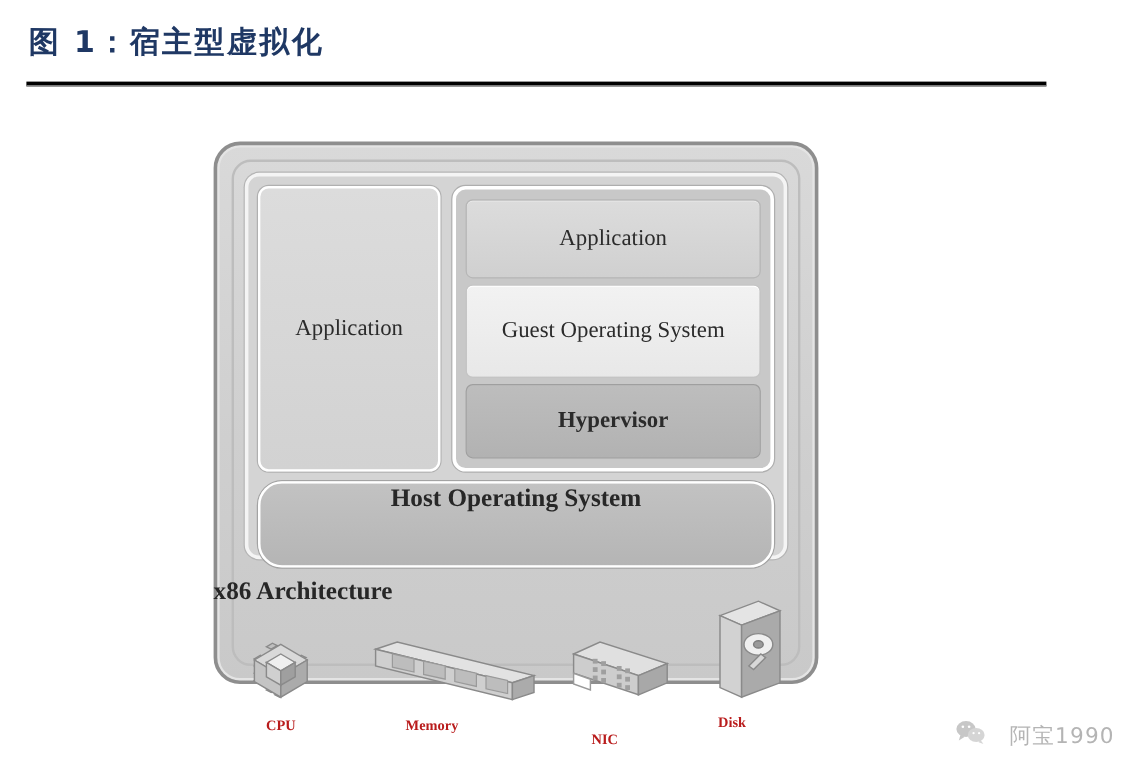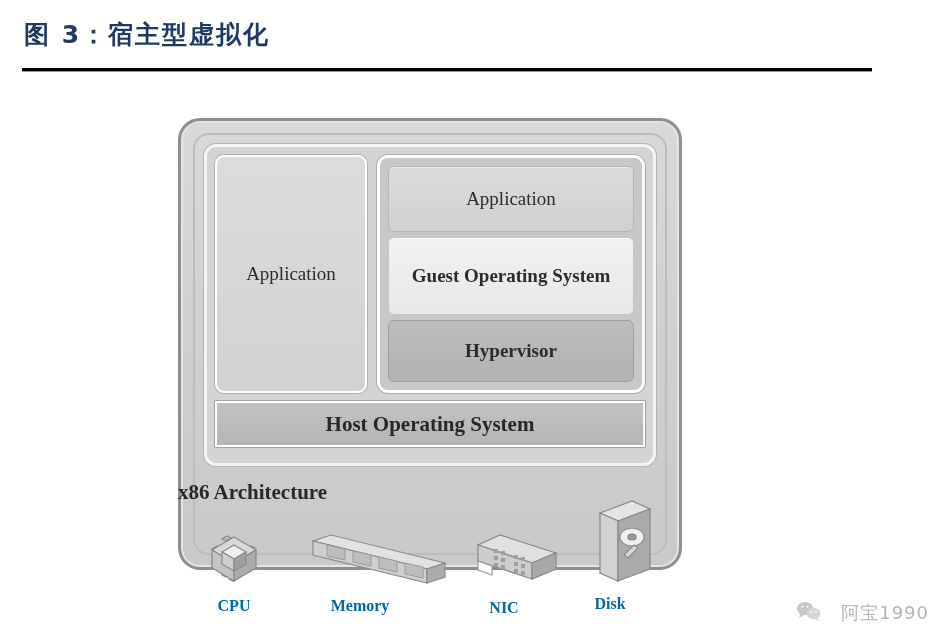--- a/index.html
+++ b/index.html
@@ -136,45 +136,45 @@
   .layer-app {
     height: 66px;
     background: linear-gradient(180deg, #dcdcdc 0%, #d0d0d0 100%);
     border: 1px solid #b6b6b6;
     box-shadow: inset 0 1px 0 #eaeaea;
   }
   .layer-guest {
     height: 78px;
     background: linear-gradient(180deg, #f2f2f2 0%, #e8e8e8 100%);
     border: 1px solid #c4c4c4;
-    font-weight: bold;
+    font-weight: normal;
     box-shadow: inset 0 1px 0 #ffffff;
   }
   .layer-hyper {
     flex: 1;
     background: linear-gradient(180deg, #bdbdbd 0%, #b2b2b2 100%);
     border: 1px solid #9f9f9f;
     font-weight: bold;
     text-align: right;
   }
 
   
   .host-os {
     position: absolute;
     left: 8px;
     right: 8px;
     top: 254px;
-    height: 46px;
+    height: 72px;
     box-sizing: border-box;
     border: 2px solid #ffffff;
-    border-radius: 1px;
+    border-radius: 20px;
     background: linear-gradient(180deg, #c2c2c2 0%, #b5b5b5 100%);
     box-shadow: 0 0 0 1px #a3a3a3;
     display: flex;
-    align-items: center;
+    align-items: flex-start;
     justify-content: center;
     font-size: 21px;
     font-weight: bold;
     color: #272727;
   }
 
   
   .arch-label {
     position: absolute;
     left: 0;
@@ -192,33 +192,33 @@
     left: 0;
     top: 395px;
     width: 504px;
     height: 120px;
   }
   .hw-item {
     position: absolute;
     text-align: center;
   }
   .hw-label {
-    font-size: 16px;
+    font-size: 12px;
     font-weight: bold;
-    color: #0369a1;
+    color: #b91c1c;
     font-family: "Liberation Serif", "DejaVu Serif", serif;
   }
   .hw-cpu   { left: 8px;   top: 6px;  width: 96px; }
   .hw-mem   { left: 122px; top: 6px;  width: 160px; }
   .hw-nic   { left: 286px; top: 6px;  width: 110px; }
   .hw-disk  { left: 396px; top: 0px;  width: 100px; }
   .hw-icon { height: 76px; display: flex; align-items: flex-end; justify-content: center; }
   .hw-cpu  .hw-label { margin-top: 2px; }
   .hw-mem  .hw-label { margin-top: 2px; margin-right: 40px; }
-  .hw-nic  .hw-label { margin-top: 4px; margin-right: 30px; }
+  .hw-nic  .hw-label { margin-top: 14px; margin-right: 30px; }
   .hw-disk .hw-label { margin-top: 6px; margin-right: 28px; }
 
   
   .watermark {
     position: absolute;
     right: 18px;
     bottom: 18px;
     display: flex;
     align-items: center;
     gap: 19px;
@@ -227,21 +227,21 @@
   .wm-text {
     font-family: "DejaVu Sans", "Liberation Sans", sans-serif;
     font-size: 18px;
     color: #777777;
     letter-spacing: 1px;
   }
 </style>
 </head>
 <body>
 
-<div class="fig-title">图 3：宿主型虚拟化</div>
+<div class="fig-title">图 1：宿主型虚拟化</div>
 <div class="title-rule"></div>
 
 <div class="diagram">
 
   <div class="chassis">
     <div class="chassis-inner"></div>
   </div>
 
   <div class="panel">
 

